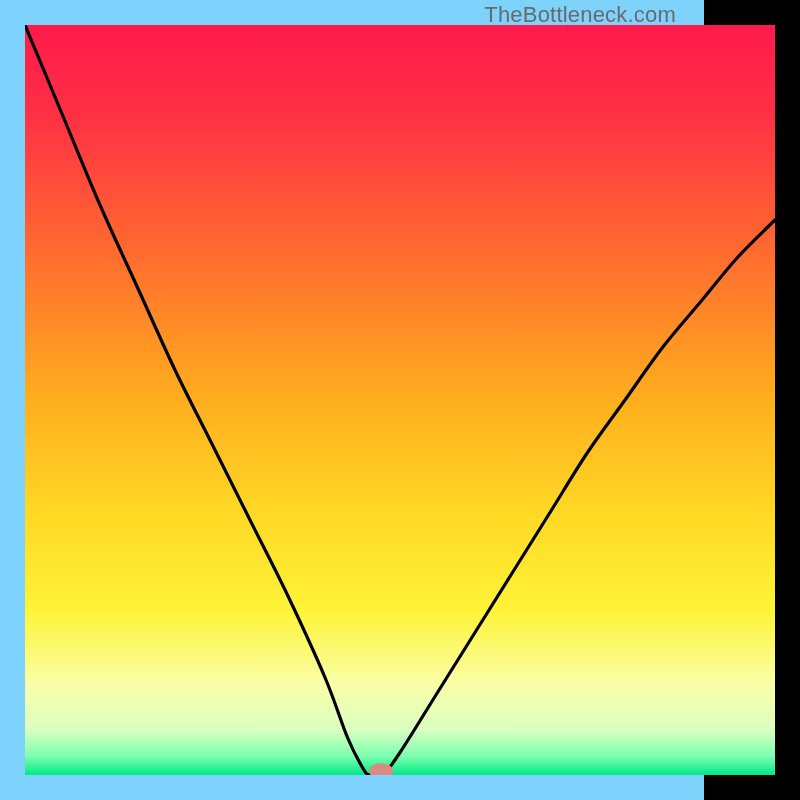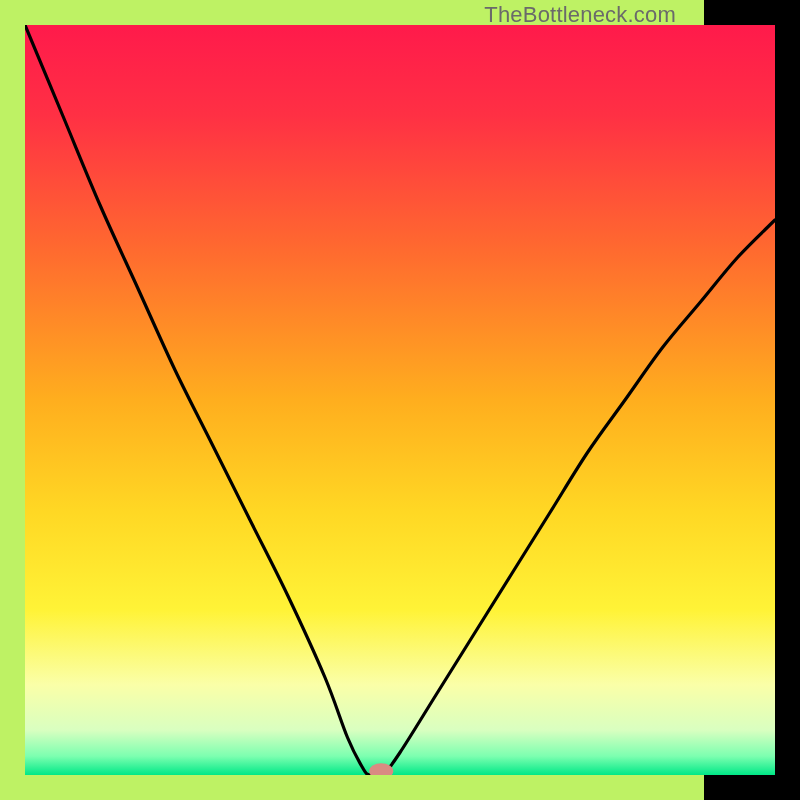--- a/index.html
+++ b/index.html
@@ -7,21 +7,21 @@
     padding: 0;
     background: #000;
     width: 800px;
     height: 800px;
     overflow: hidden;
   }
   .container {
     position: relative;
     width: 704px;
     height: 800px;
-    background: #bef264;
+    background: #7dd3fc;
   }
   .plot-area {
     position: absolute;
     left: 25px;
     top: 25px;
     width: 750px;
     height: 750px;
   }
   .watermark {
     position: absolute;

